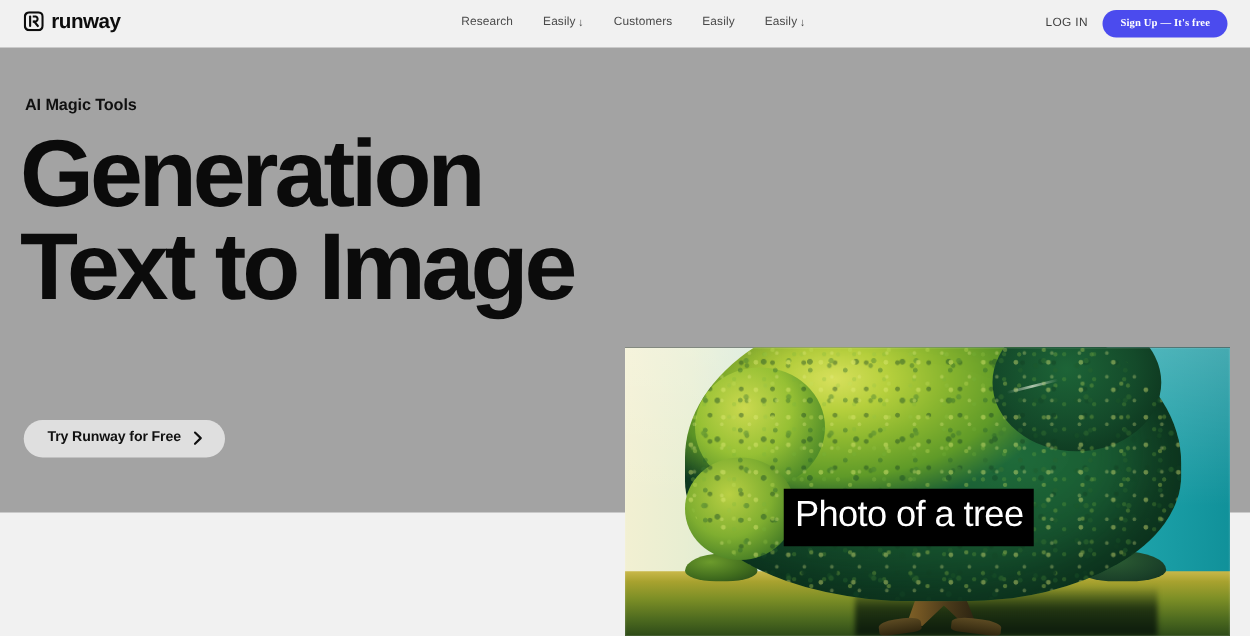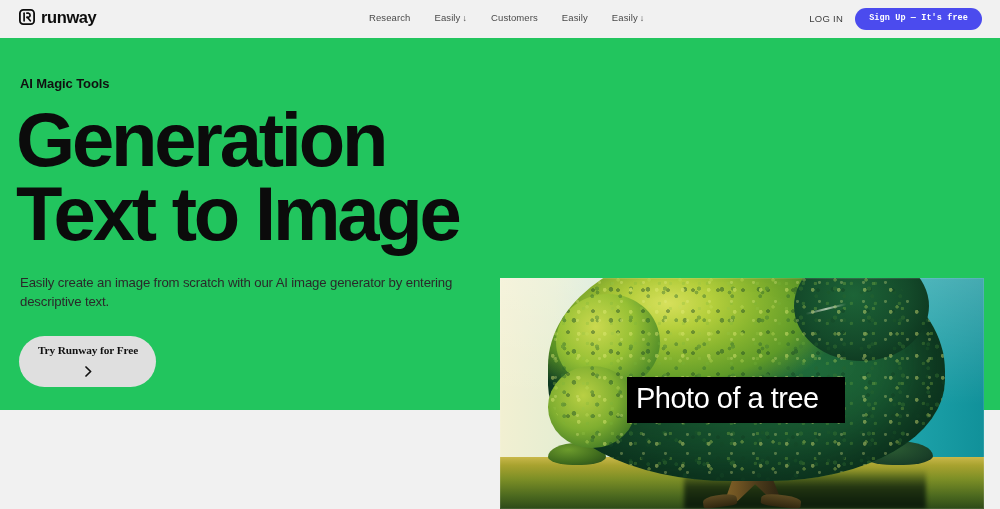--- a/index.html
+++ b/index.html
@@ -9,21 +9,21 @@
     overflow: hidden;
     background: #f1f1f1;
     font-family: "Liberation Sans", sans-serif;
     -webkit-font-smoothing: antialiased;
   }
 
   .page {
     position: relative;
     width: 1000px;
     height: 410px;
-    background: #22c55e;
+    background: #a3a3a3;
   }
 
   
   .header {
     position: absolute;
     top: 0; left: 0;
     width: 1000px;
     height: 38px;
     display: flex;
     align-items: center;
@@ -96,21 +96,21 @@
     background: #4b4bee;
     color: #ffffff;
     font-size: 8.5px;
     font-weight: 700;
     letter-spacing: 0.1px;
     border: none;
     border-radius: 999px;
     padding: 6px 14px 7px 14px;
     cursor: pointer;
     white-space: nowrap;
-    font-family: Liberation Mono, monospace;
+    font-family: Liberation Serif, serif;
     line-height: 1;
   }
 
   
   .eyebrow {
     position: absolute;
     left: 20px;
     top: 76px;
     font-size: 13px;
     font-weight: 700;
@@ -147,22 +147,21 @@
     left: 19px;
     top: 336px;
     display: inline-flex;
     align-items: center;
     gap: 10px;
     background: #dfdfdf;
     border: none;
     border-radius: 999px;
     padding: 9px 18px 10px 19px;
     cursor: pointer;
-    font-family: Liberation Serif, serif;
-    flex-direction: column;
+    font-family: Liberation Sans, sans-serif;
   }
   .cta-label {
     font-size: 11.3px;
     font-weight: 700;
     color: #111111;
     letter-spacing: -0.1px;
     line-height: 1;
   }
   .cta-chevron {
     width: 7px;
@@ -302,28 +301,28 @@
     width: 42px;
     height: 2px;
     background: linear-gradient(90deg, rgba(210,220,200,0.0), rgba(225,235,215,0.75), rgba(210,220,200,0.0));
     transform: rotate(-14deg);
     border-radius: 2px;
   }
 
   .caption {
     position: absolute;
     left: 127px;
-    top: 99px;
+    top: 113px;
     background: #000000;
     color: #ffffff;
     font-size: 29px;
     font-weight: 400;
     letter-spacing: -0.5px;
     line-height: 1;
-    padding: 7px 26px 10px 9px;
+    padding: 7px 8px 10px 9px;
     white-space: nowrap;
   }
 
   .media-edge {
     position: absolute;
     inset: 0;
     pointer-events: none;
     box-shadow: inset 0 0 0 1px rgba(255,255,255,0.10);
   }
 </style>
@@ -370,21 +369,20 @@
     </div>
   </div>
 
   <div class="eyebrow">AI Magic Tools</div>
 
   <h1 class="headline">
     <span class="headline-line">Generation</span>
     <span class="headline-line">Text to Image</span>
   </h1>
 
-  <p class="subcopy">Easily create an image from scratch with our AI image generator by entering descriptive text.</p>
 
   <button class="cta">
     <span class="cta-label">Try Runway for Free</span>
     <svg class="cta-chevron" viewBox="0 0 7 11">
       <path d="M1 1 L5.6 5.5 L1 10" fill="none" stroke="#111111" stroke-width="1.7" stroke-linecap="round" stroke-linejoin="round"></path>
     </svg>
   </button>
 
   <div class="hero-media">
     <div class="sky"></div>

